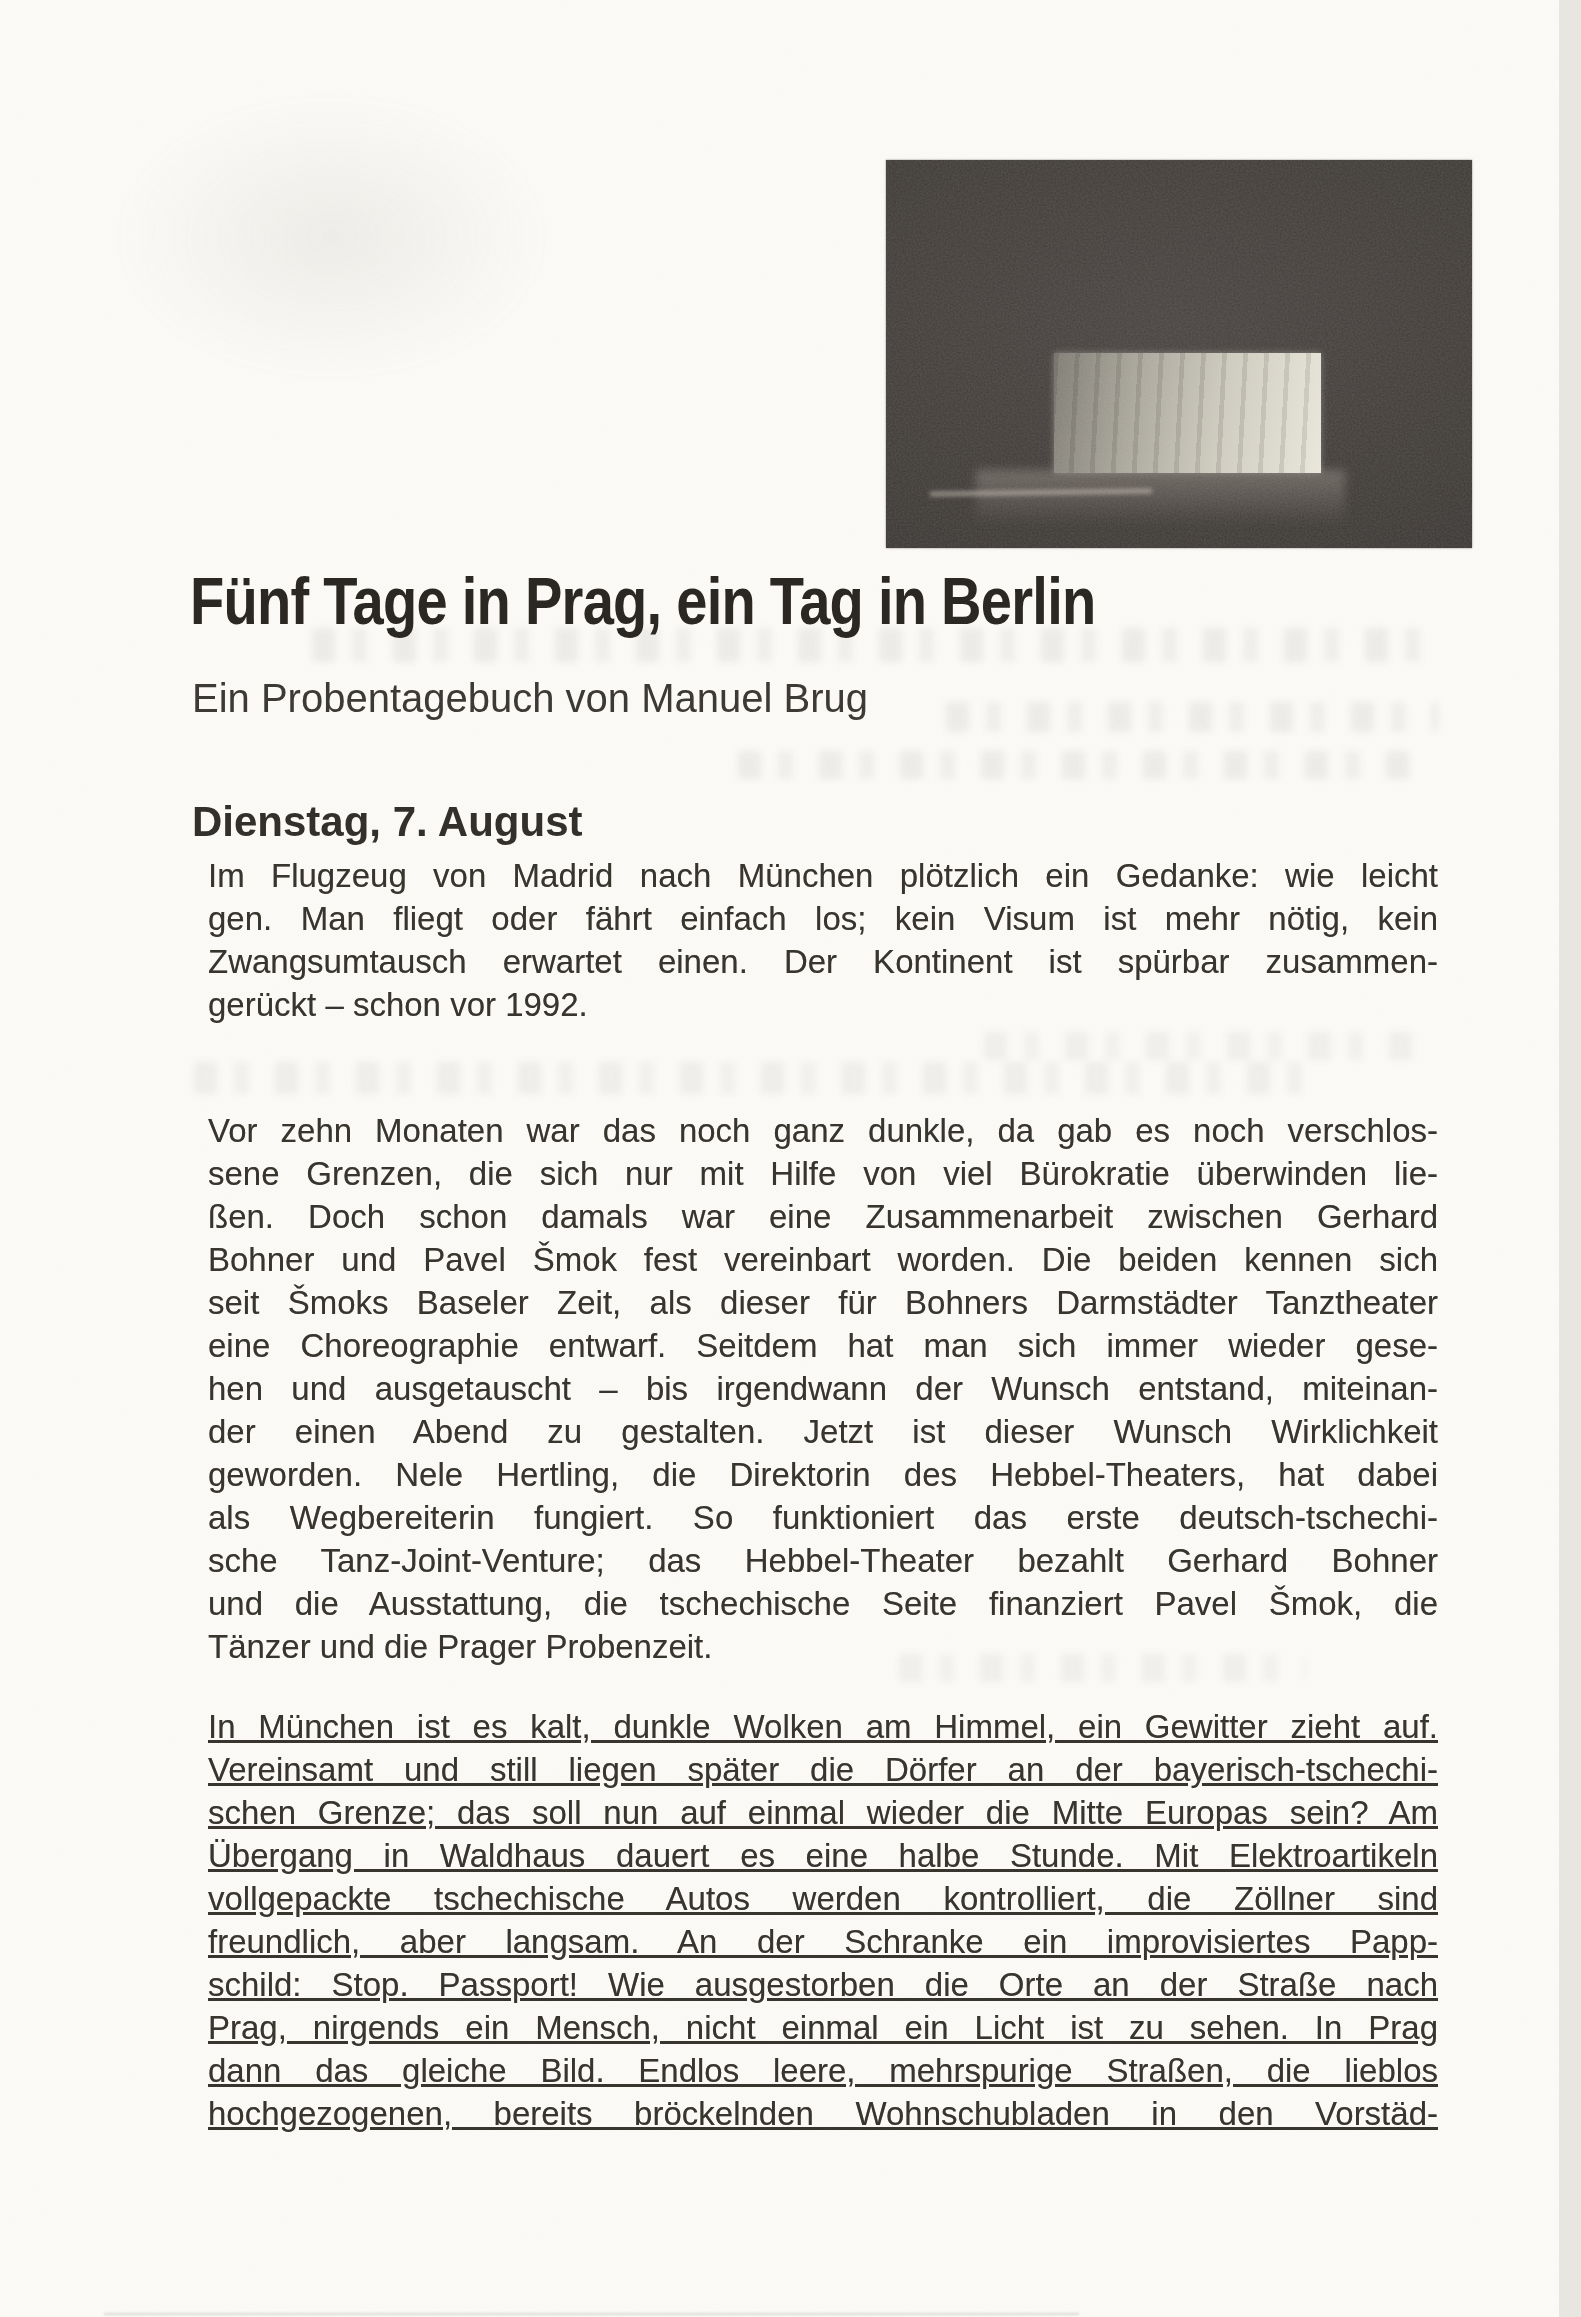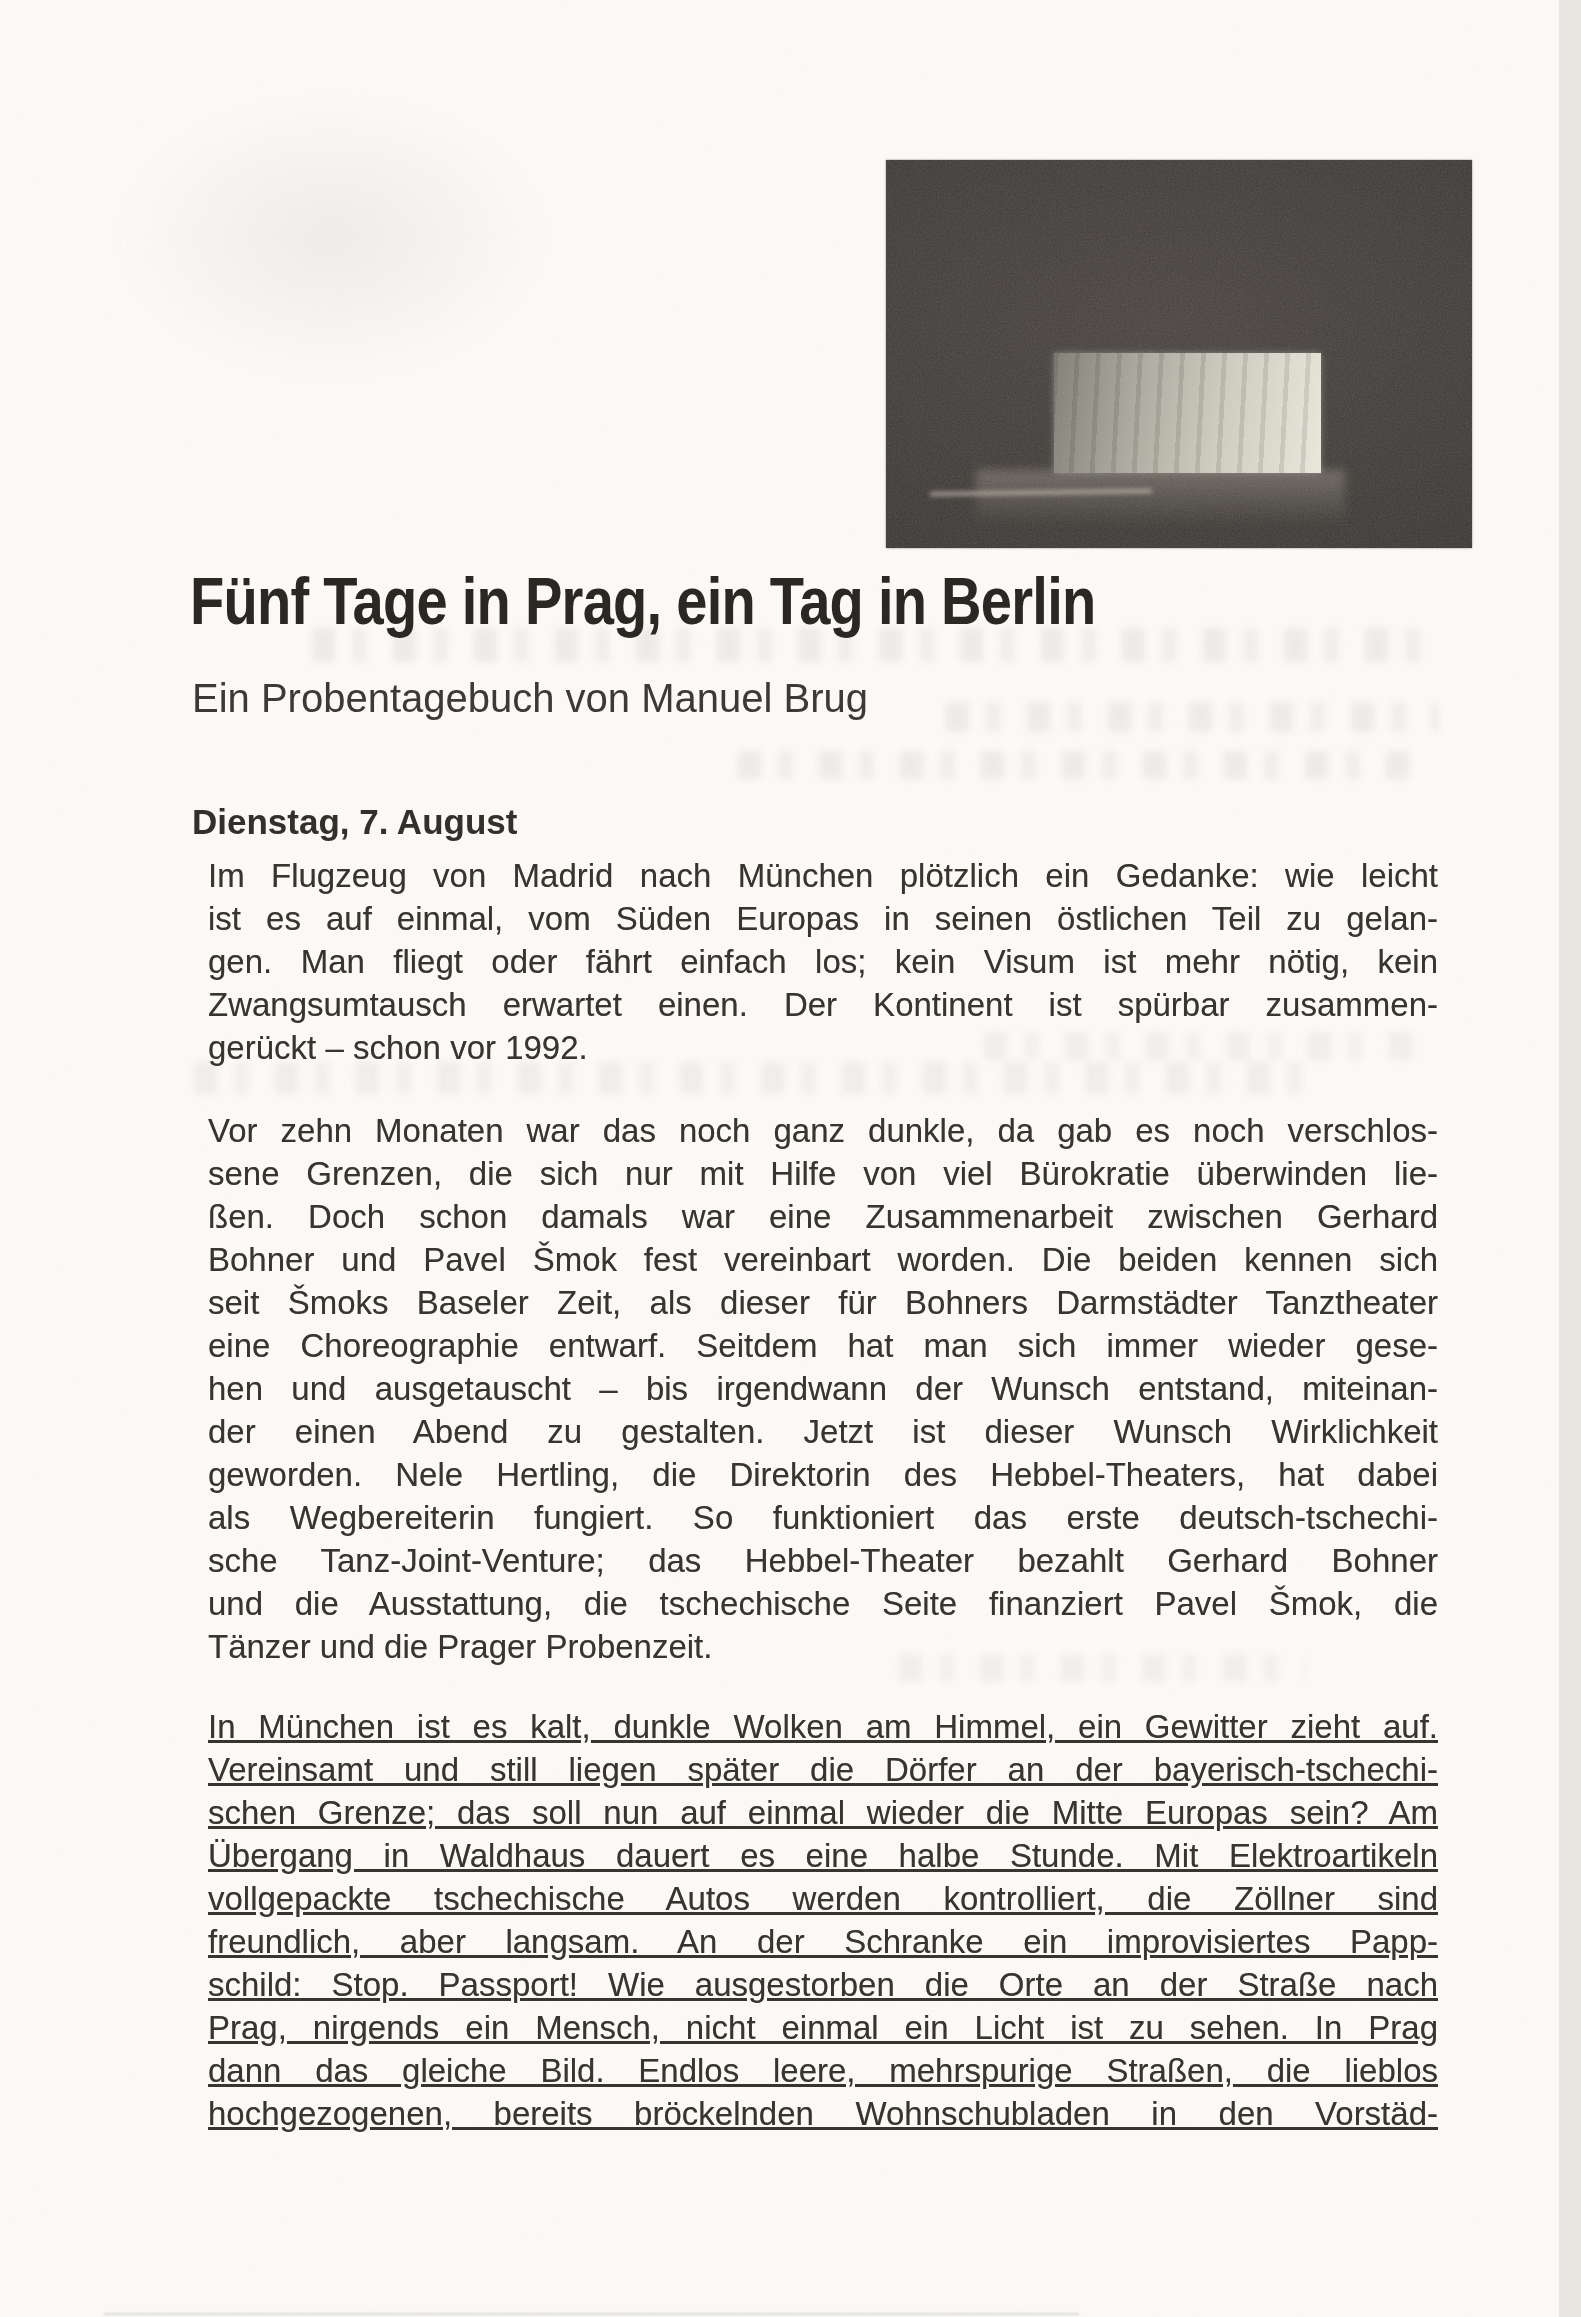--- a/index.html
+++ b/index.html
@@ -72,21 +72,21 @@
     letter-spacing:-0.9px;color:#2b2723;white-space:nowrap;
   }
   .title .squeeze{display:inline-block;transform:scaleX(.85);transform-origin:0 50%;}
   .subtitle{
     position:absolute;left:192px;top:676px;margin:0;
     font-size:40px;line-height:44px;font-weight:400;color:#3d3934;
     white-space:nowrap;
   }
   .date-heading{
     position:absolute;left:192px;top:800px;margin:0;
-    font-size:35px;line-height:43px;font-weight:700;color:#332f2a;
+    font-size:42px;line-height:43px;font-weight:700;color:#332f2a;
   }
   .para{
     position:absolute;left:192px;width:1230px;margin:16px;
     font-size:33px;line-height:43px;color:#38342e;
     text-shadow:0 0 0.6px rgba(56,52,46,.45);
   }
   .p1{top:838px;} .p2{top:1093px;} .p3{top:1689px;text-decoration:underline;}
   .line{text-align:justify;text-align-last:justify;white-space:normal;}
   .line-last{text-align-last:left;}
 </style>
@@ -124,21 +124,20 @@
       <rect width="619" height="410" filter="url(#photoNoise)"></rect>
     </svg>
   </figure>
 
   <h1 class="title"><span class="squeeze">Fünf Tage in Prag, ein Tag in Berlin</span></h1>
   <p class="subtitle">Ein Probentagebuch von Manuel Brug</p>
 
   <h2 class="date-heading">Dienstag, 7. August</h2>
   <div class="para p1">
       <div class="line">Im Flugzeug von Madrid nach München plötzlich ein Gedanke: wie leicht</div>
-      <div class="line">ist es auf einmal, vom Süden Europas in seinen östlichen Teil zu gelan-</div>
       <div class="line">gen. Man fliegt oder fährt einfach los; kein Visum ist mehr nötig, kein</div>
       <div class="line">Zwangsumtausch erwartet einen. Der Kontinent ist spürbar zusammen-</div>
       <div class="line line-last">gerückt – schon vor 1992.</div>
     </div>
   <div class="para p2">
       <div class="line">Vor zehn Monaten war das noch ganz dunkle, da gab es noch verschlos-</div>
       <div class="line">sene Grenzen, die sich nur mit Hilfe von viel Bürokratie überwinden lie-</div>
       <div class="line">ßen. Doch schon damals war eine Zusammenarbeit zwischen Gerhard</div>
       <div class="line">Bohner und Pavel Šmok fest vereinbart worden. Die beiden kennen sich</div>
       <div class="line">seit Šmoks Baseler Zeit, als dieser für Bohners Darmstädter Tanztheater</div>

